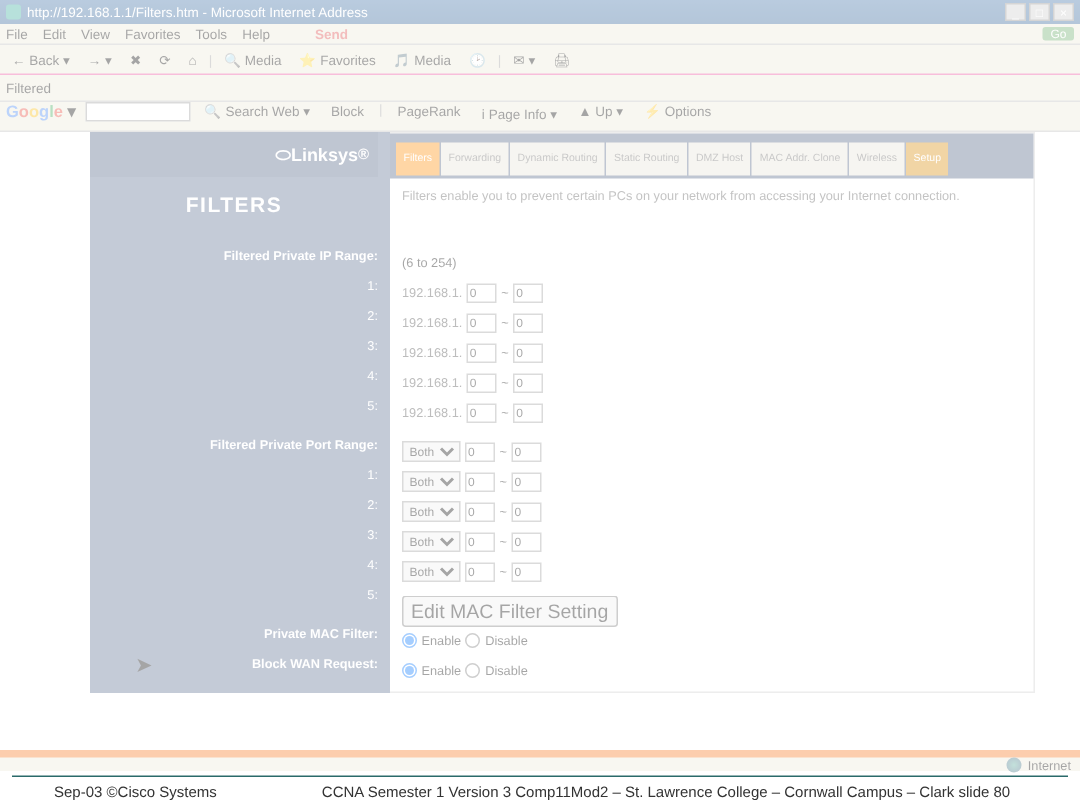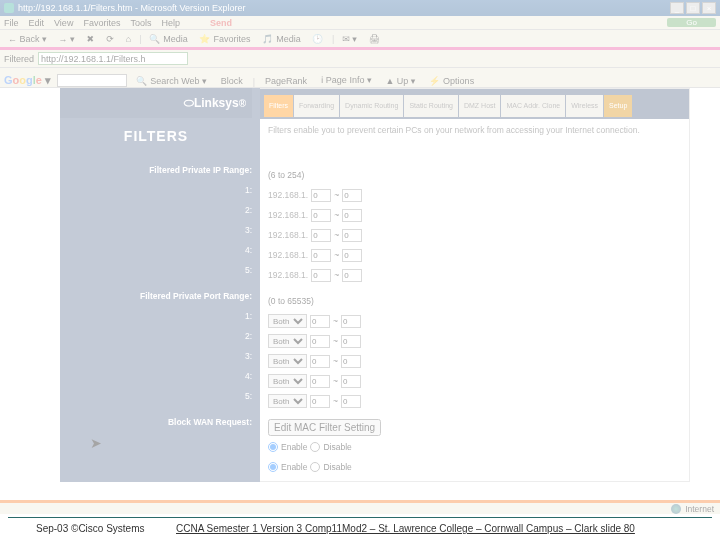--- a/index.html
+++ b/index.html
@@ -8,30 +8,30 @@
   
   
   .titlebar { background: linear-gradient(#3a6ea5, #2a5e95); height: 16px; display: flex; align-items: center; padding: 0 4px; color: #fff; font-size: 9px; }
   .titlebar .ie-icon { width: 10px; height: 10px; background: #3a9; margin-right: 4px; border-radius: 2px; }
   .titlebar .spacer { flex: 1; }
   .winbtn { width: 14px; height: 12px; background: #ccc; margin-left: 2px; border: 1px solid #888; display: inline-flex; align-items: center; justify-content: center; font-size: 8px; }
   
   .menubar { background: #ece9d8; height: 14px; display: flex; align-items: center; padding: 0 4px; gap: 10px; font-size: 9px; border-bottom: 1px solid #bbb; }
   .menubar span { cursor: default; }
   .send { color: #d44; font-weight: bold; margin-left: 20px; }
-  .menubar .go { margin-left: auto; background: #6a6; color: #fff; padding: 0 19px; border-radius: 2px; font-size: 8px; }
-  
-  .toolbar1 { background: #ece9d8; height: 20px; display: flex; align-items: center; padding: 0 4px; gap: 4px; font-size: 9px; border-bottom: 3px solid #ec4899; }
+  .menubar .go { margin-left: auto; background: #6a6; color: #fff; padding: 0 5px; border-radius: 2px; font-size: 8px; }
+  
+  .toolbar1 { background: #ece9d8; height: 20px; display: flex; align-items: center; padding: 0 4px; gap: 4px; font-size: 9px; border-bottom: 1px solid #ec4899; }
   .tbtn { padding: 1px 4px; cursor: default; }
   .tsep { color: #999; }
   
   .addrbar { background: #ece9d8; height: 18px; display: flex; align-items: center; padding: 0 4px; gap: 4px; font-size: 9px; border-bottom: 1px solid #bbb; }
   .addrbar input { flex: 0 0 150px; height: 13px; font-size: 9px; padding: 0 2px; border: 1px solid #7a7; }
   
-  .toolbar2 { background: #ece9d8; height: 20px; display: flex; align-items: flex-end; padding: 0 4px; gap: 6px; font-size: 9px; border-bottom: 1px solid #bbb; }
+  .toolbar2 { background: #ece9d8; height: 20px; display: flex; align-items: flex-start; padding: 0 4px; gap: 6px; font-size: 9px; border-bottom: 1px solid #bbb; }
   .google-logo { font-weight: bold; font-size: 11px; }
   .google-logo .b { color: #4285f4; } .google-logo .r { color: #ea4335; } .google-logo .y { color: #fbbc05; } .google-logo .g { color: #34a853; }
   .toolbar2 input { width: 70px; height: 13px; font-size: 9px; border: 1px solid #999; }
   
   
   .content { position: absolute; top: 88px; left: 0; right: 0; bottom: 40px; background: #fff; overflow: hidden; }
   .router-page { position: absolute; left: 60px; top: 0; right: 30px; display: flex; }
   
   .left-col { width: 200px; background: #5a6d8f; color: #fff; text-align: right; padding-right: 8px; font-size: 9px; }
   .brand-row { height: 30px; display:flex; align-items:center; justify-content:flex-end; padding-right:6px; background:#4a5d7f; font-weight:bold; font-size:12px; }
@@ -47,39 +47,39 @@
   
   .desc { padding: 6px 8px; font-size: 8.5px; color: #555; height: 36px; }
   
   .form-body { padding: 4px 8px; }
   .form-row { height: 20px; display: flex; align-items: center; gap: 3px; font-size: 8.5px; }
   .form-row input[type=text] { width: 20px; height: 13px; font-size: 8px; border: 1px solid #999; padding: 0 1px; }
   .form-row select { height: 14px; font-size: 8px; border: 1px solid #999; }
   .ip-static { color: #444; }
   .form-row input[type=radio] { width: 10px; height: 10px; }
   
-  .statusbar { position: absolute; left: 0; right: 0; bottom: 26px; height: 14px; background: #ece9d8; border-top:3px solid #f97316; display:flex; align-items:center; justify-content:flex-end; padding:0 6px; font-size:8.5px; gap:4px; }
+  .statusbar { position: absolute; left: 0; right: 0; bottom: 26px; height: 14px; background: #ece9d8; border-top:5px solid #f97316; display:flex; align-items:center; justify-content:flex-end; padding:0 6px; font-size:8.5px; gap:4px; }
   .inet-icon { width:10px; height:10px; background: radial-gradient(#5a9,#357); border-radius:50%; }
   
   
   hr.ft { position: absolute; left: 8px; right: 8px; bottom: 22px; border: none; border-top: 1px solid #2a6a6a; }
   .footer { position: absolute; left: 20px; right: 8px; bottom: 6px; display: flex; font-size: 10px; color: #333; margin-left: 16px; }
   .footer .left { width: 140px; }
-  .footer .right { flex: 1; text-align: left; text-decoration: underline; }
+  .footer .right { flex: 1; text-align: center; }
   
   .cursor { position: absolute; left: 90px; top: 435px; font-size: 14px; color: #000; pointer-events:none; }
 </style>
 </head>
 <body>
 
 <div class="faded">
 
   <div class="titlebar">
     <span class="ie-icon"></span>
-    <span>http://192.168.1.1/Filters.htm - Microsoft Version Explorer</span>
+    <span>http://192.168.1.1/Filters.htm - Microsoft Internet Address</span>
     <span class="spacer"></span>
     <span class="winbtn">_</span>
     <span class="winbtn">□</span>
     <span class="winbtn">×</span>
   </div>
 
   <div class="menubar">
     <span>File</span>
     <span>Edit</span>
     <span>View</span>
@@ -101,21 +101,20 @@
     <span class="tbtn">⭐ <span>Favorites</span></span>
     <span class="tbtn">🎵 <span>Media</span></span>
     <span class="tbtn">🕑</span>
     <span class="tsep">|</span>
     <span class="tbtn">✉ ▾</span>
     <span class="tbtn">🖨</span>
   </div>
 
   <div class="addrbar">
     <span>Filtered</span>
-    <input type="text" value="http://192.168.1.1/Filters.h" style="">
   </div>
 
   <div class="toolbar2">
     <span class="google-logo"><span class="b">G</span><span class="r">o</span><span class="y">o</span><span class="b">g</span><span class="g">l</span><span class="r">e</span> ▾</span>
     <input type="text" placeholder="" style="">
     <span class="tbtn">🔍 <span>Search Web</span> ▾</span>
     <span class="tbtn">Block</span>
     <span class="tsep">|</span>
     <span class="tbtn">PageRank</span>
     <span class="tbtn">ℹ <span>Page Info</span> ▾</span>
@@ -136,20 +135,21 @@
         <div class="field-label">4:</div>
         <div class="field-label">5:</div>
         <div style="height:6px"></div>
         <div class="field-label bold">Filtered Private Port Range:</div>
         <div class="field-label">1:</div>
         <div class="field-label">2:</div>
         <div class="field-label">3:</div>
         <div class="field-label">4:</div>
         <div class="field-label">5:</div>
         <div style="height:6px"></div>
+        <div class="field-label bold">Private MAC Filter:</div>
         <div class="field-label bold">Block WAN Request:</div>
       </div>
 
       <div class="right-col">
         <div class="tabs">
           <div class="tab active">Filters</div>
           <div class="tab">Forwarding</div>
           <div class="tab">Dynamic Routing</div>
           <div class="tab">Static Routing</div>
           <div class="tab">DMZ Host</div>
@@ -185,21 +185,20 @@
               <span>~</span>
               <input type="text" value="0" style="">
             </div>
           <div class="form-row">
               <span class="ip-static">192.168.1.</span>
               <input type="text" value="0" style="">
               <span>~</span>
               <input type="text" value="0" style="">
             </div>
           <div style="height:6px"></div>
-          <div class="form-row">(0 to 65535)</div>
           <div class="form-row">
               <select><option>Both</option></select>
               <input type="text" value="0" style="">
               <span>~</span>
               <input type="text" value="0" style="">
             </div>
           <div class="form-row">
               <select><option>Both</option></select>
               <input type="text" value="0" style="">
               <span>~</span>
@@ -218,21 +217,21 @@
               <input type="text" value="0" style="">
             </div>
           <div class="form-row">
               <select><option>Both</option></select>
               <input type="text" value="0" style="">
               <span>~</span>
               <input type="text" value="0" style="">
             </div>
           <div style="height:6px"></div>
           <div class="form-row">
-              <button style="font-size:10px;padding:1px 4px;">Edit MAC Filter Setting</button>
+              <button style="font-size:13px;padding:1px 4px;">Edit MAC Filter Setting</button>
             </div>
           <div class="form-row">
               <input type="radio" checked="" style="">
               <span>Enable</span> 
               <input type="radio" style="">
               <span>Disable</span>
             </div>
           <div class="form-row">
               <input type="radio" checked="" style="">
               <span>Enable</span> 

